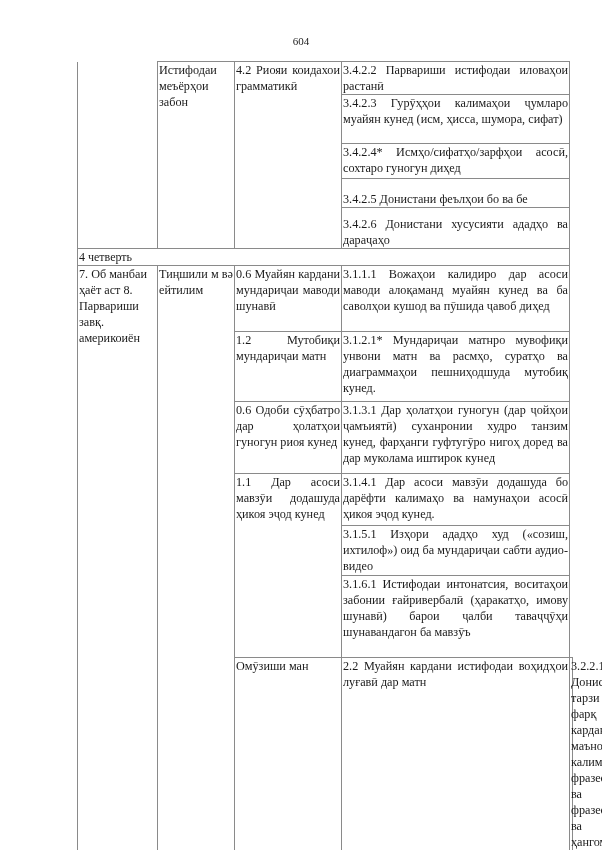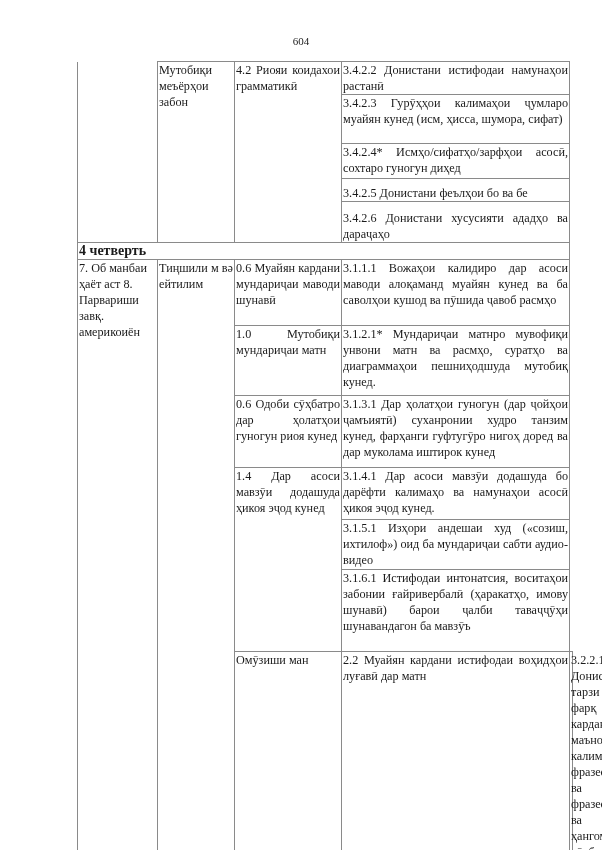--- a/index.html
+++ b/index.html
@@ -21,22 +21,22 @@
     line-height: 16px;
   }
   table.curr td {
     border: 1px solid #8a8a8a;
     vertical-align: top;
     padding: 0 1px 0 1px;
     text-align: justify;
     text-align-last: left;
   }
   .quarter {
-    font-weight: bold;
-    font-size: 14px;
+    font-weight: normal;
+    font-size: 12px;
   }
   td.top-empty { border-top: none !important; }
   .c1 { width: 80px; }
   .c2 { width: 77px; }
   .c3 { width: 107px; }
   .c4 { width: 228px; }
 </style>
 </head>
 <body>
 
@@ -46,61 +46,61 @@
   <colgroup>
     <col class="c1">
       <col class="c2">
       <col class="c3">
       <col class="c4">
   </colgroup>
 
   <tbody>
       <tr style="height:32px">
     <td rowspan="5" class="top-empty"></td>
-    <td rowspan="5" style="text-align:left">Мутобиқи меъёрҳои забон</td>
+    <td rowspan="5" style="text-align:left">Истифодаи меъёрҳои забон</td>
     <td rowspan="5">4.2 Риояи коидахои грамматикӣ</td>
-    <td>3.4.2.2 Донистани истифодаи намунаҳои растанӣ</td>
+    <td>3.4.2.2 Парвариши истифодаи иловаҳои растанӣ</td>
   </tr>
   <tr style="height:49px">
     <td>3.4.2.3 Гурӯҳҳои калимаҳои ҷумларо муайян кунед (исм, ҳисса, шумора, сифат)</td>
   </tr>
   <tr style="height:35px">
     <td>3.4.2.4* Исмҳо/сифатҳо/зарфҳои асосӣ, сохтаро гуногун диҳед</td>
   </tr>
   <tr style="height:22px">
-    <td style="padding-top:6px">3.4.2.5 Донистани феълҳои бо ва бе</td>
+    <td style="padding-top:12px">3.4.2.5 Донистани феълҳои бо ва бе</td>
   </tr>
   <tr style="height:35px">
     <td style="padding-top:8px">3.4.2.6 Донистани хусусияти ададҳо ва дараҷаҳо</td>
   </tr>
 
   <tr style="height:16px">
     <td colspan="4" class="quarter">4 четверть</td>
   </tr>
 
   <tr style="height:66px">
     <td rowspan="9" style="text-align:left">7. Об манбаи ҳаёт аст 8. Парвариши завқ. америкоиён</td>
     <td rowspan="7">Тиңшили м вə ейтилим</td>
     <td>0.6 Муайян кардани мундариҷаи маводи шунавӣ</td>
-    <td>3.1.1.1 Вожаҳои калидиро дар асоси маводи алоқаманд муайян кунед ва ба саволҳои кушод ва пӯшида ҷавоб расмҳо</td>
+    <td>3.1.1.1 Вожаҳои калидиро дар асоси маводи алоқаманд муайян кунед ва ба саволҳои кушод ва пӯшида ҷавоб диҳед</td>
   </tr>
   <tr style="height:70px">
-    <td>1.0 Мутобиқи мундариҷаи матн</td>
+    <td>1.2 Мутобиқи мундариҷаи матн</td>
     <td>3.1.2.1* Мундариҷаи матнро мувофиқи унвони матн ва расмҳо, суратҳо ва диаграммаҳои пешниҳодшуда мутобиқ кунед.</td>
   </tr>
   <tr style="height:72px">
     <td>0.6 Одоби сӯҳбатро дар ҳолатҳои гуногун риоя кунед</td>
     <td>3.1.3.1 Дар ҳолатҳои гуногун (дар ҷойҳои ҷамъиятӣ) суханронии худро танзим кунед, фарҳанги гуфтугӯро нигоҳ доред ва дар муколама иштирок кунед</td>
   </tr>
   <tr style="height:52px">
-    <td rowspan="3">1.4 Дар асоси мавзӯи додашуда ҳикоя эҷод кунед</td>
+    <td rowspan="3">1.1 Дар асоси мавзӯи додашуда ҳикоя эҷод кунед</td>
     <td>3.1.4.1 Дар асоси мавзӯи додашуда бо дарёфти калимаҳо ва намунаҳои асосӣ ҳикоя эҷод кунед.</td>
   </tr>
   <tr style="height:50px">
-    <td>3.1.5.1 Изҳори андешаи худ («созиш, ихтилоф») оид ба мундариҷаи сабти аудио-видео</td>
+    <td>3.1.5.1 Изҳори ададҳо худ («созиш, ихтилоф») оид ба мундариҷаи сабти аудио-видео</td>
   </tr>
   <tr style="height:82px">
     <td>3.1.6.1 Истифодаи интонатсия, воситаҳои забонии ғайривербалӣ (ҳаракатҳо, имову шунавӣ) барои ҷалби таваҷҷӯҳи шунавандагон ба мавзӯъ</td>
   </tr>
 
   <tr style="height:76px">
     <td rowspan="2" style="text-align:left">Омӯзиши ман</td>
     <td>2.2 Муайян кардани истифодаи воҳидҳои луғавӣ дар матн</td>
     <td>3.2.2.1 Донистани тарзи фарқ кардани маънои калимаҳои фразеологӣ ва фразеологӣ ва ҳангоми сӯҳбат истифода бурдани онҳо.</td>
   </tr>

